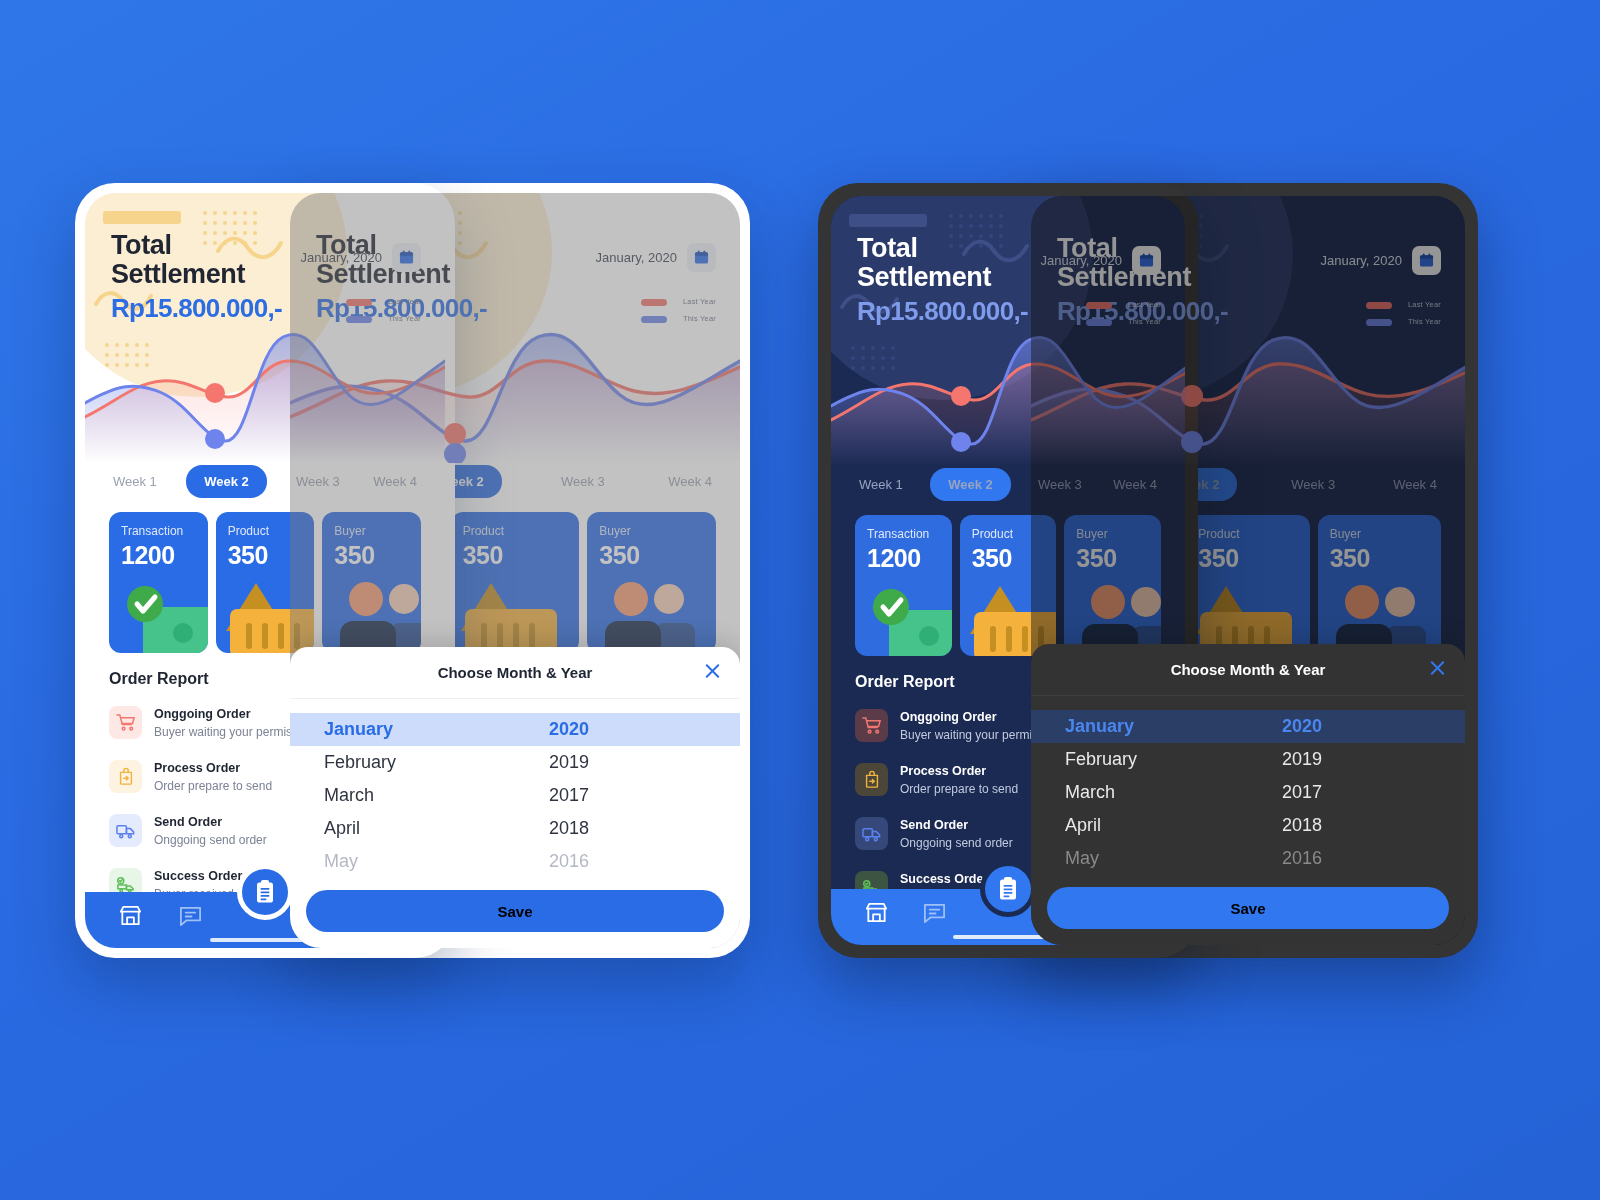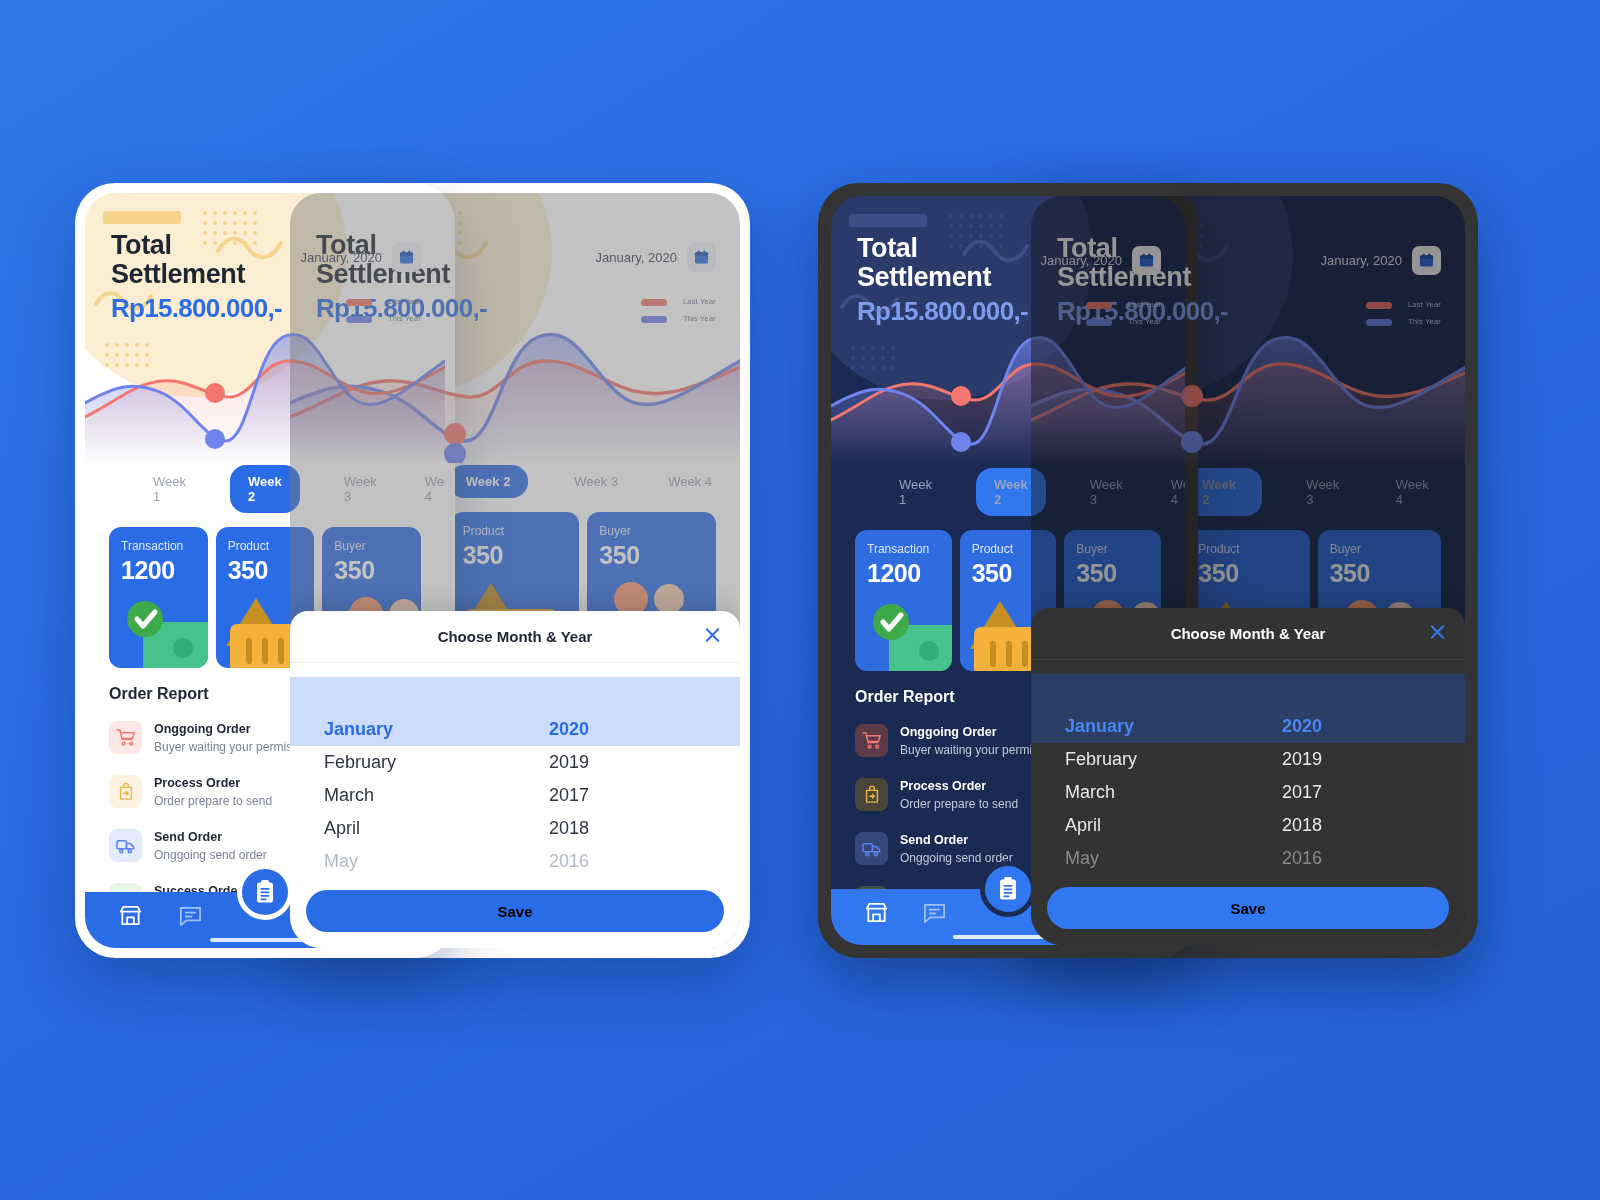--- a/index.html
+++ b/index.html
@@ -100,21 +100,21 @@
   .legend .row { display: flex; align-items: flex-end; gap: 16px; }
   .legend .swatch { width: 26px; height: 7px; border-radius: 4px; }
   .legend .lbl { font-size: 7.5px; color: #6c7488; letter-spacing: .2px; }
   .screen.dark .legend .lbl { color: #c3ccdf; }
 
   .chart { position: absolute; left: 0; right: 0; top: 118px; height: 152px; z-index: 2; }
 
   
   .weeks { display: flex; align-items: center; justify-content: space-between;
            padding: 10px 24px 0 24px; }
-  .wk { font-size: 13px; color: #9aa1b0; padding: 9px 4px; margin-left: 40px; }
+  .wk { font-size: 13px; color: #9aa1b0; padding: 9px 4px; }
   .screen.dark .wk { color: #97a3c0; }
   .wk.active {
     background: #2a6ce6; color: #fff; font-weight: bold;
     border-radius: 16px; padding: 9px 18px;
   }
   .screen.dark .wk.active { background: #3177f0; }
 
   
   .stats { display: flex; gap: 8px; padding: 14px 24px 0 24px; }
   .stat {
@@ -182,21 +182,21 @@
   .screen.dark .sheet-hd { border-bottom-color: #3f3f3f; }
   .sheet-hd .ttl { font-size: 15px; font-weight: bold; color: #1f2532; text-align: right; }
   .screen.dark .sheet-hd .ttl { color: #ffffff; }
   .sheet-hd .x { position: absolute; right: 18px; top: 50%; transform: translateY(-50%); }
   .picker { padding-top: 14px; }
   .prow { display: flex; padding: 6px 0; }
   .pcell { flex: 1; font-size: 18px; color: #2f3541; padding-left: 34px; }
   .screen.dark .pcell { color: #e9e9e9; }
   .prow.sel { background: #ccdcfa; }
   .screen.dark .prow.sel { background: #2b3e66; }
-  .prow.sel .pcell { color: #2a6ce6; font-weight: bold; margin-top: 36px; }
+  .prow.sel .pcell { color: #2a6ce6; font-weight: bold; }
   .screen.dark .prow.sel .pcell { color: #4a86f0; }
   .prow.fade .pcell { color: #b3b8c3; }
   .screen.dark .prow.fade .pcell { color: #8a8a8a; }
   .savebtn {
     margin: 12px 16px 16px 16px; height: 42px; border-radius: 21px;
     background: #2a6ce6; color: #000000; font-size: 15px; font-weight: bold;
     display: flex; align-items: center; justify-content: center;
   }
   .screen.dark .savebtn { background: #3177f0; }
 </style>

